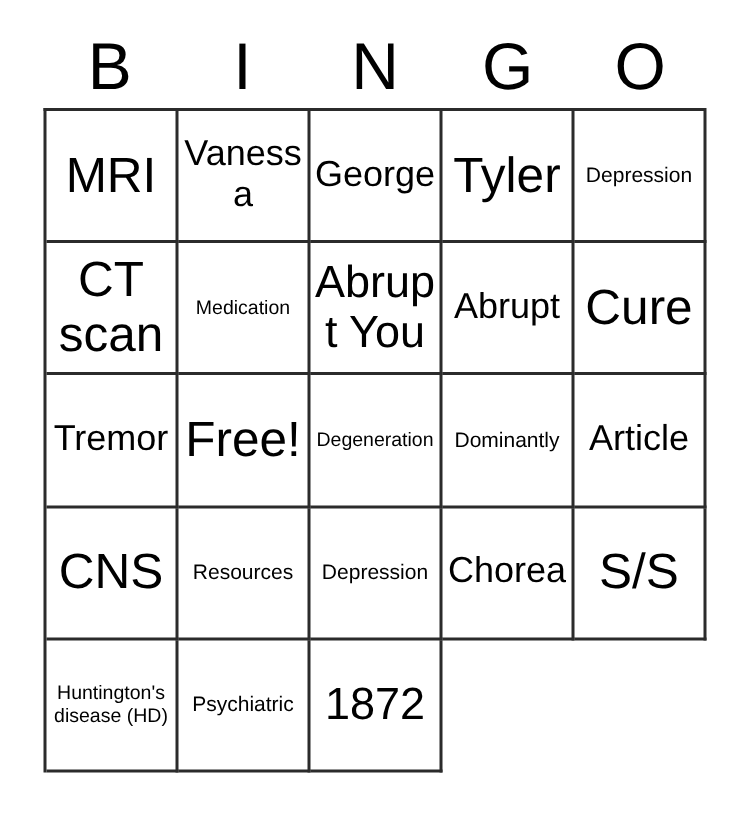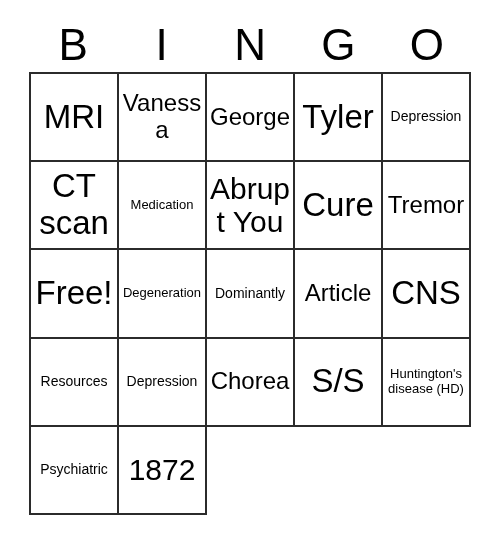--- a/index.html
+++ b/index.html
@@ -107,20 +107,23 @@
       </div>
       <div class="cell sz-xl">
         <span>CT scan</span>
       </div>
       <div class="cell sz-xs">
         <span>Medication</span>
       </div>
       <div class="cell sz-lg">
         <span>Abrupt You</span>
       </div>
+      <div class="cell sz-md">
+        <span>Abrupt</span>
+      </div>
       <div class="cell sz-xl">
         <span>Cure</span>
       </div>
       <div class="cell sz-md">
         <span>Tremor</span>
       </div>
       <div class="cell sz-xl">
         <span>Free!</span>
       </div>
       <div class="cell sz-xs">

